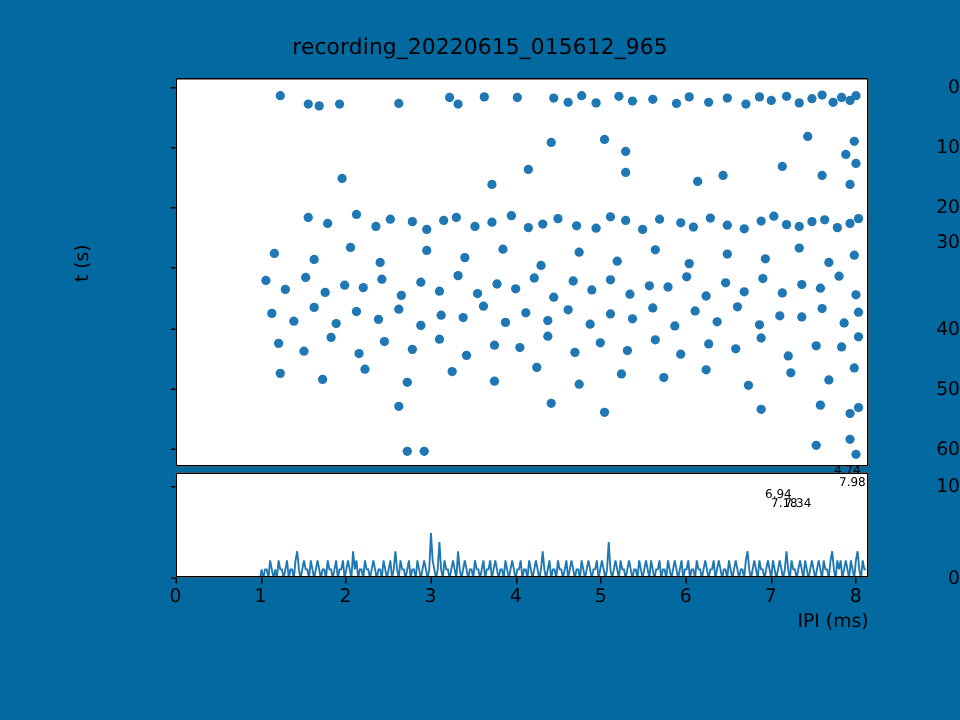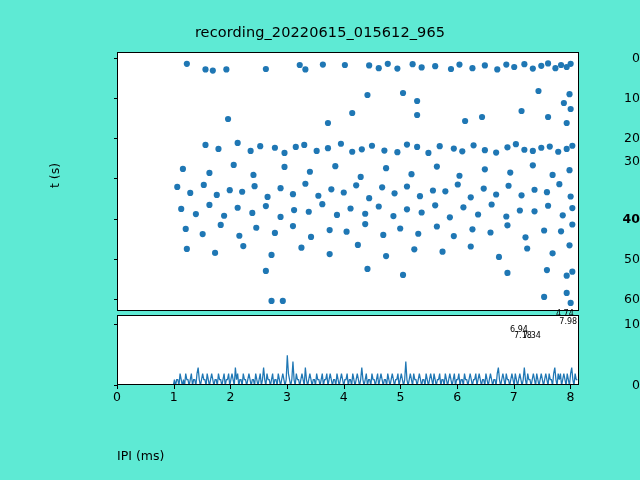--- a/index.html
+++ b/index.html
@@ -1,20 +1,20 @@
 <!DOCTYPE html>
 <html><head>
 <meta charset="utf-8">
 <style>
   html,body{margin:0;padding:0;}
   body{
     width:640px;height:480px;overflow:hidden;background:#ffffff;
     font-family:"DejaVu Sans","Liberation Sans",sans-serif;
   }
-  #figure{position:relative;width:640px;height:480px;background:#5eead4;}
+  #figure{position:relative;width:640px;height:480px;background:#0369a1;}
 
   #fig-title{
     position:absolute;left:0;top:24px;width:640px;text-align:center;
     font-size:14.5px;color:#000000;letter-spacing:.1px;
   }
 
   
   #scatter-axes{
     position:absolute;left:117px;top:52px;width:462px;height:259px;
     border:1.05px solid #000000;box-sizing:border-box;background:#ffffff;
@@ -40,22 +40,22 @@
     text-align:center;width:30px;
   }
   .xtick-mark{position:absolute;top:385px;width:1px;height:3.5px;background:#000;}
 
   #ylabel-t{
     position:absolute;left:-6px;top:168px;width:120px;text-align:center;
     font-size:12.5px;color:#000;transform:rotate(-90deg);
     transform-origin:center center;
   }
   #xlabel-ipi{
-    position:absolute;left:117px;top:406px;width:462px;text-align:left;
-    font-size:12.5px;color:#000;margin-top:42px;
+    position:absolute;left:117px;top:406px;width:462px;text-align:right;
+    font-size:12.5px;color:#000;
   }
 
   .peak-annot{
     position:absolute;font-size:8px;color:#000000;white-space:nowrap;
     line-height:1;
   }
 </style>
 </head>
 <body>
 
@@ -279,21 +279,21 @@
   </div>
   <div id="scatter-yticks">
       <div class="ytick-label" style="top:50.02325581395349px;width:111px;">0</div>
       <div class="ytick-mark" style="top:58.02325581395349px;left:113.5px;"></div>
       <div class="ytick-label" style="top:90.17829457364341px;width:111px;">10</div>
       <div class="ytick-mark" style="top:98.17829457364341px;left:113.5px;"></div>
       <div class="ytick-label" style="top:130.33333333333331px;width:111px;">20</div>
       <div class="ytick-mark" style="top:138.33333333333331px;left:113.5px;"></div>
       <div class="ytick-label" style="top:153px;width:111px;">30</div>
       <div class="ytick-mark" style="top:178.48837209302326px;left:113.5px;"></div>
-      <div class="ytick-label" style="top:210.64341085271317px;width:111px;font-weight:bold;">40</div>
+      <div class="ytick-label" style="top:210.64341085271317px;width:111px;">40</div>
       <div class="ytick-mark" style="top:218.64341085271317px;left:113.5px;"></div>
       <div class="ytick-label" style="top:250.7984496124031px;width:111px;">50</div>
       <div class="ytick-mark" style="top:258.7984496124031px;left:113.5px;"></div>
       <div class="ytick-label" style="top:290.95348837209303px;width:111px;">60</div>
       <div class="ytick-mark" style="top:298.95348837209303px;left:113.5px;"></div>
     </div>
   <div id="ylabel-t">t (s)</div>
 
   <div id="hist-axes">
     <svg id="hist-canvas" viewBox="0 0 462 70" preserveAspectRatio="none">

